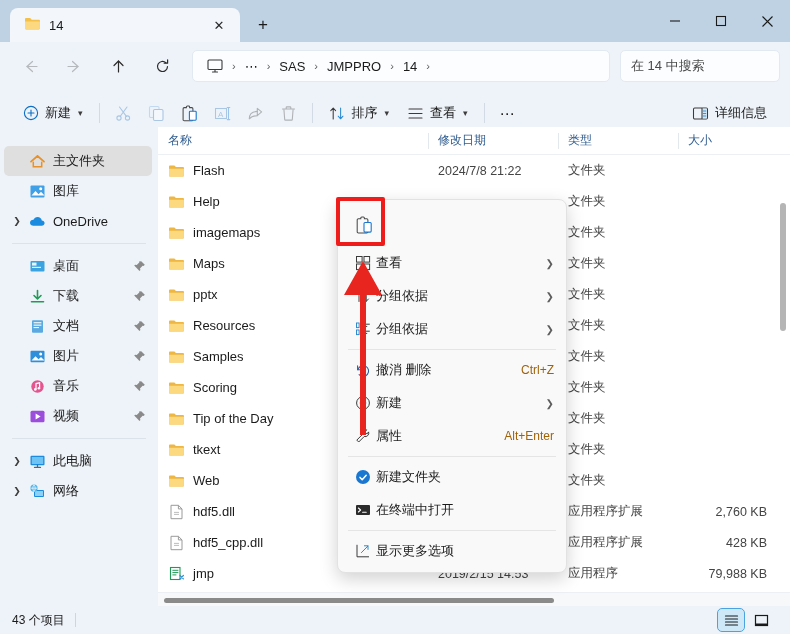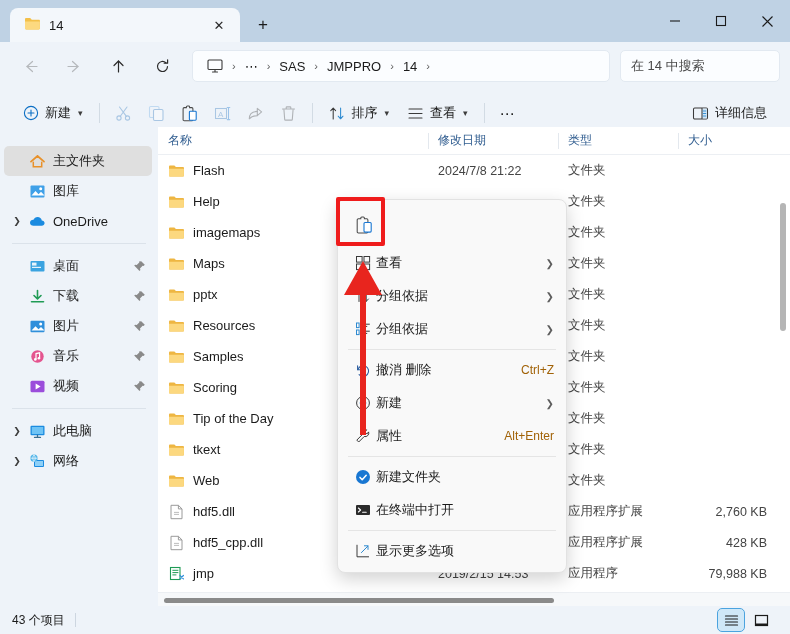--- a/index.html
+++ b/index.html
@@ -493,20 +493,37 @@
           </svg>
       </span>
       <span class="side-label">下载</span>
       <span class="pin">
         <svg width="12" height="12" viewBox="0 0 12 12">
             <path d="M7.2 1.2l3.6 3.6-1.3 1.3-.9-.3-2.6 2.6.4 1.6-.9.9-5.3-5.3.9-.9 1.6.4L5.3 2.5l-.3-.9z" fill="#8a8a8a"></path>
           </svg>
       </span>
     </div>
 
+    <div class="side-item">
+      <span class="side-exp"></span>
+      <span class="side-ico">
+        <svg width="17" height="15" viewBox="0 0 17 15">
+            <rect x="3" y="1.3" width="11" height="12.4" rx="1" fill="#5aa9e0"></rect>
+            <rect x="4.6" y="3.2" width="7.8" height="1.1" fill="#fff"></rect>
+            <rect x="4.6" y="5.6" width="7.8" height="1.1" fill="#fff"></rect>
+            <rect x="4.6" y="8" width="5.4" height="1.1" fill="#fff"></rect>
+          </svg>
+      </span>
+      <span class="side-label">文档</span>
+      <span class="pin">
+        <svg width="12" height="12" viewBox="0 0 12 12">
+            <path d="M7.2 1.2l3.6 3.6-1.3 1.3-.9-.3-2.6 2.6.4 1.6-.9.9-5.3-5.3.9-.9 1.6.4L5.3 2.5l-.3-.9z" fill="#8a8a8a"></path>
+          </svg>
+      </span>
+    </div>
 
     <div class="side-item">
       <span class="side-exp"></span>
       <span class="side-ico">
         <svg width="17" height="15" viewBox="0 0 17 15">
             <rect x="1.5" y="1.8" width="14" height="11.4" rx="1" fill="#2f8fdb"></rect>
             <path d="M2.5 11.6l4-4.4 3 3.1 2.5-2.3 3.5 3.6z" fill="#fff"></path>
             <circle cx="11.7" cy="5" r="1.5" fill="#fff"></circle>
           </svg>
       </span>

